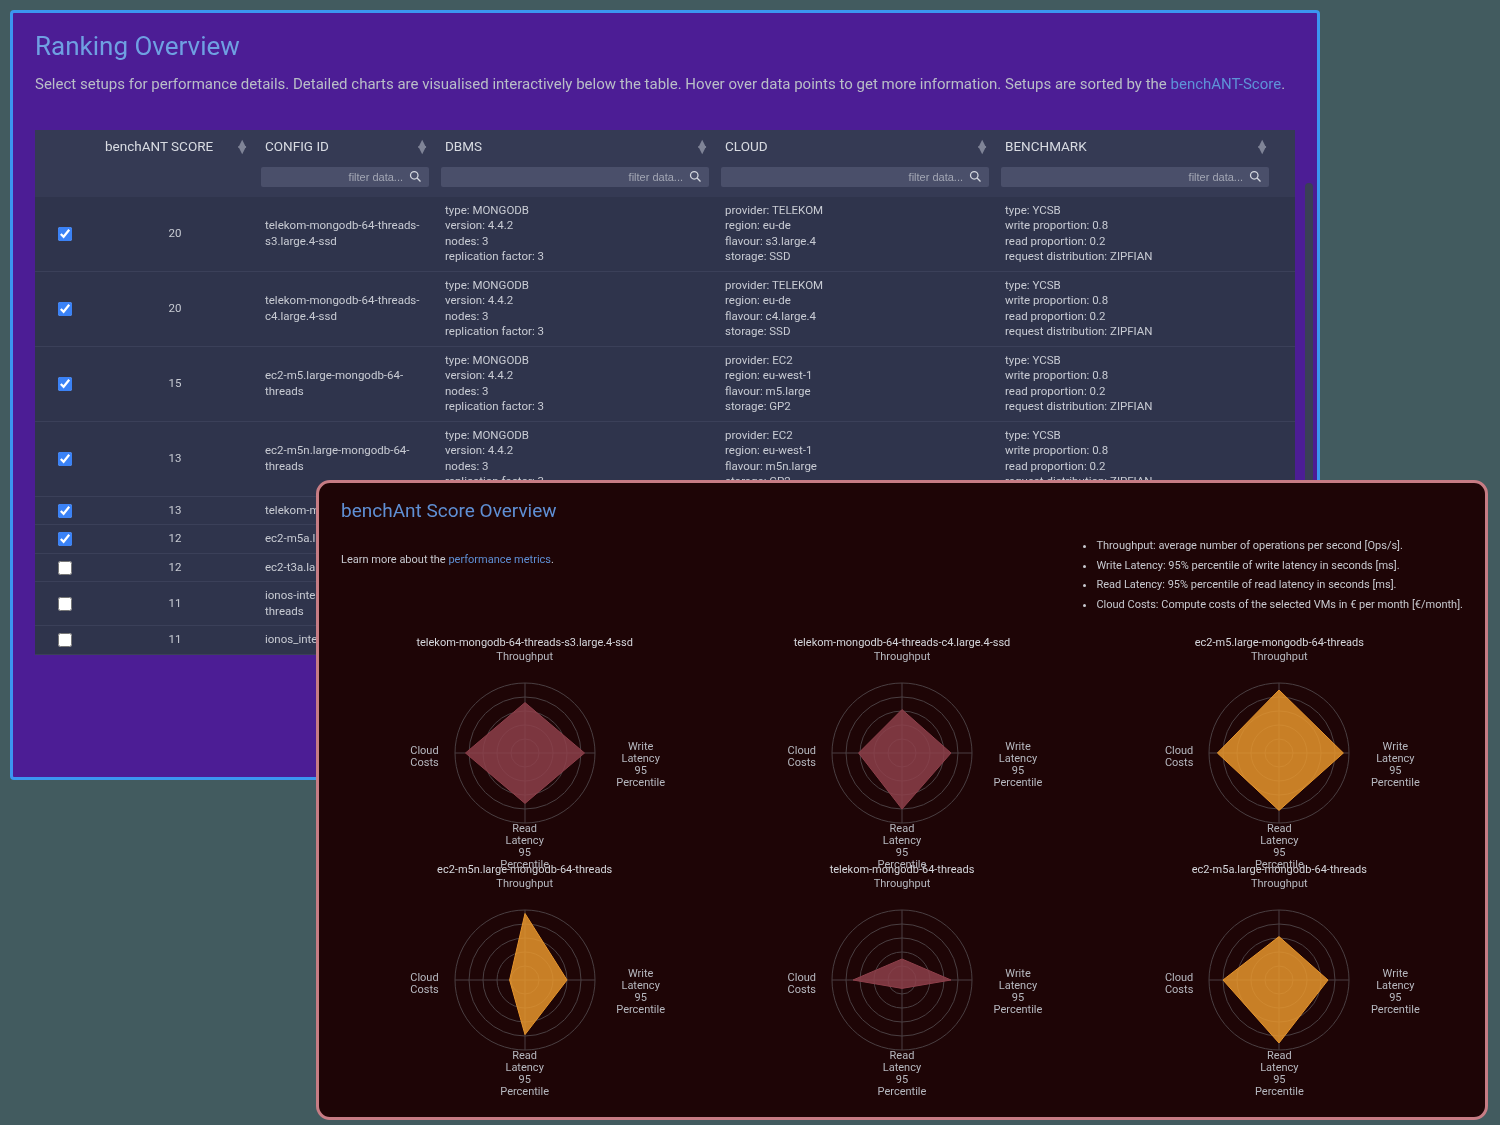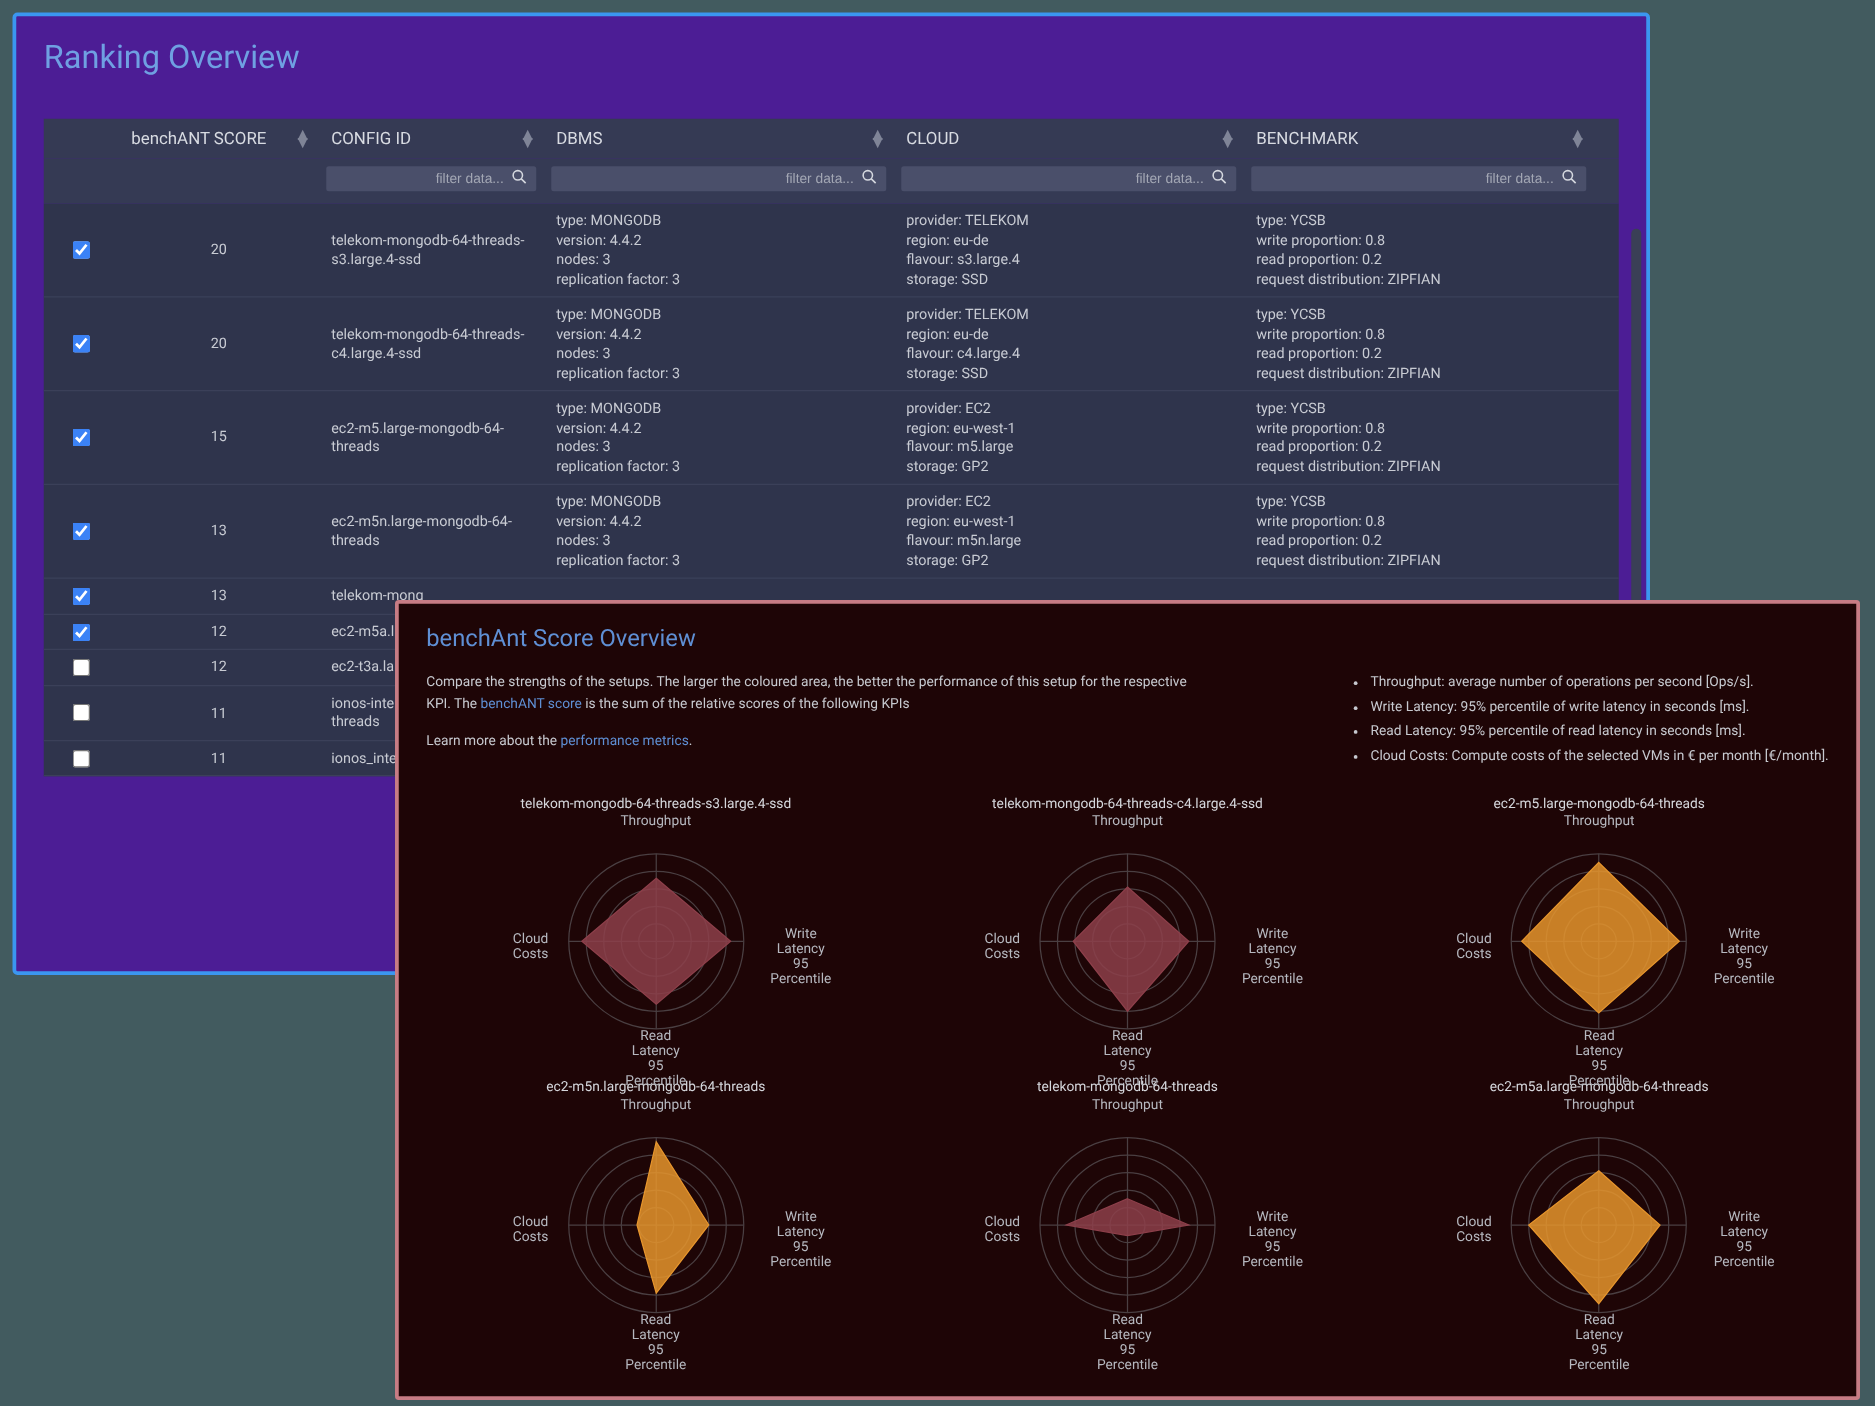--- a/index.html
+++ b/index.html
@@ -113,21 +113,21 @@
   }
 
   .panel-score {
     position: absolute;
     top: 480px;
     left: 316px;
     width: 1172px;
     height: 640px;
     background: #1e0506;
     border: 3px solid #c77c84;
-    border-radius: 3px;
+    border-radius: 14px;
     padding: 16px 22px;
     color: #c7c9cf;
   }
   .panel-score h2 {
     color: #5f8fd4;
     font-weight: 400;
     font-size: 19px;
     margin-bottom: 16px;
   }
   .score-intro-row {
@@ -166,20 +166,23 @@
   .lbl-top { top: -2px; left: 70px; }
   .lbl-right { top: 88px; right: -46px; text-align: center; }
   .lbl-bottom { bottom: -18px; left: 70px; }
   .lbl-left { top: 92px; left: -46px; text-align: right; }
 </style>
 </head>
 <body>
 
 <div class="panel-ranking">
   <h2>Ranking Overview</h2>
+  <p class="intro">
+    <span>Select setups for performance details. Detailed charts are visualised interactively below the table. Hover over data points to get more information. Setups are sorted by the </span><a href="#">benchANT-Score</a><span>.</span>
+  </p>
 
   <div class="table-wrap">
     <div class="thead">
       <div class="th"></div>
       <div class="th">
           <span>benchANT SCORE</span>
           <span class="sort-icon">
             <span>▲</span>
             <span>▼</span>
           </span>
@@ -326,21 +329,20 @@
         </div>
       </div>
   </div>
   <div class="scrollbar-stub"></div>
 </div>
 
 <div class="panel-score">
   <h2>benchAnt Score Overview</h2>
   <div class="score-intro-row">
     <div class="score-intro">
-      <p><span>Compare the strengths of the setups. The larger the coloured area, the better the performance of this setup for the respective KPI. The </span><a href="#">benchANT score</a><span> is the sum of the relative scores of the following KPIs</span></p>
       <p style="margin-top:14px"><span>Learn more about the </span><a href="#">performance metrics</a><span>.</span></p>
     </div>
     <div class="score-legend">
       <ul id="legend-list">
           <li>Throughput: average number of operations per second [Ops/s].</li>
           <li>Write Latency: 95% percentile of write latency in seconds [ms].</li>
           <li>Read Latency: 95% percentile of read latency in seconds [ms].</li>
           <li>Cloud Costs: Compute costs of the selected VMs in € per month [€/month].</li>
         </ul>
     </div>

